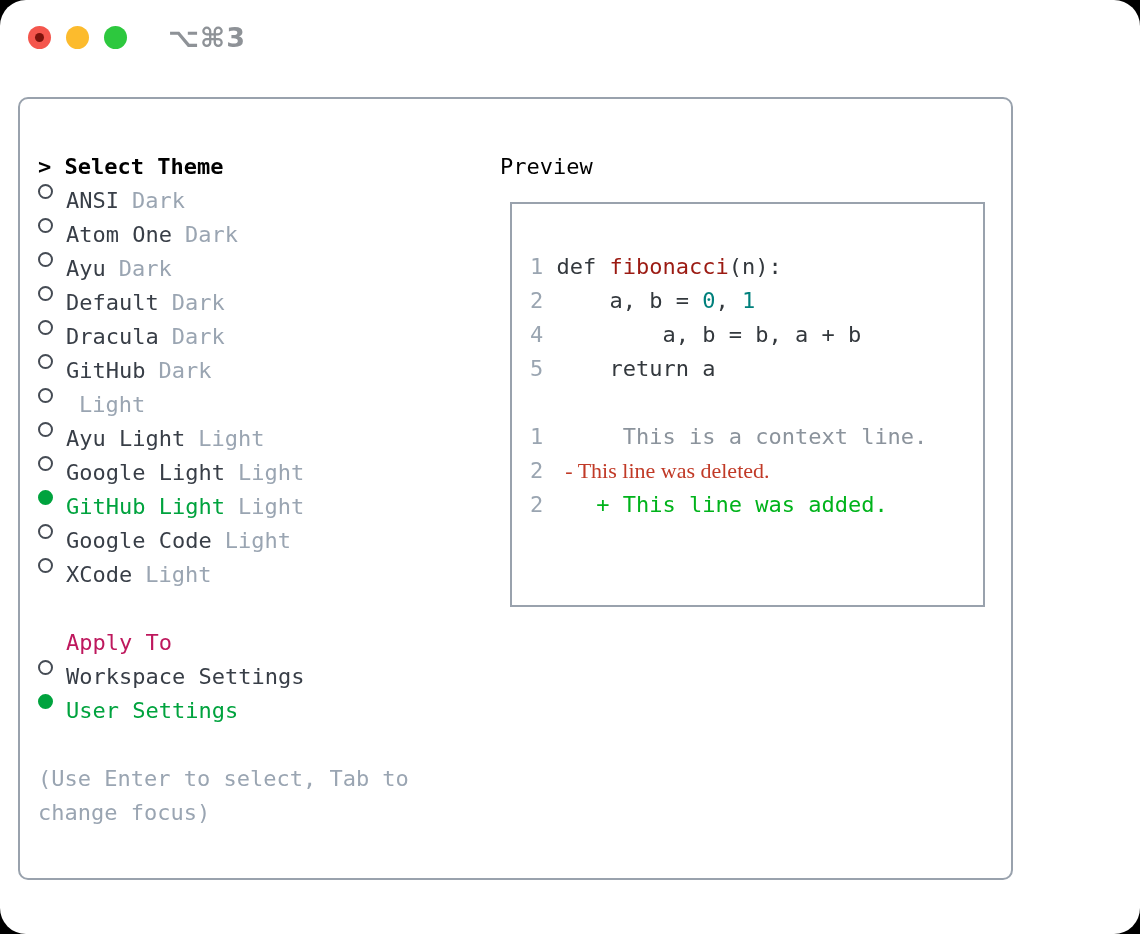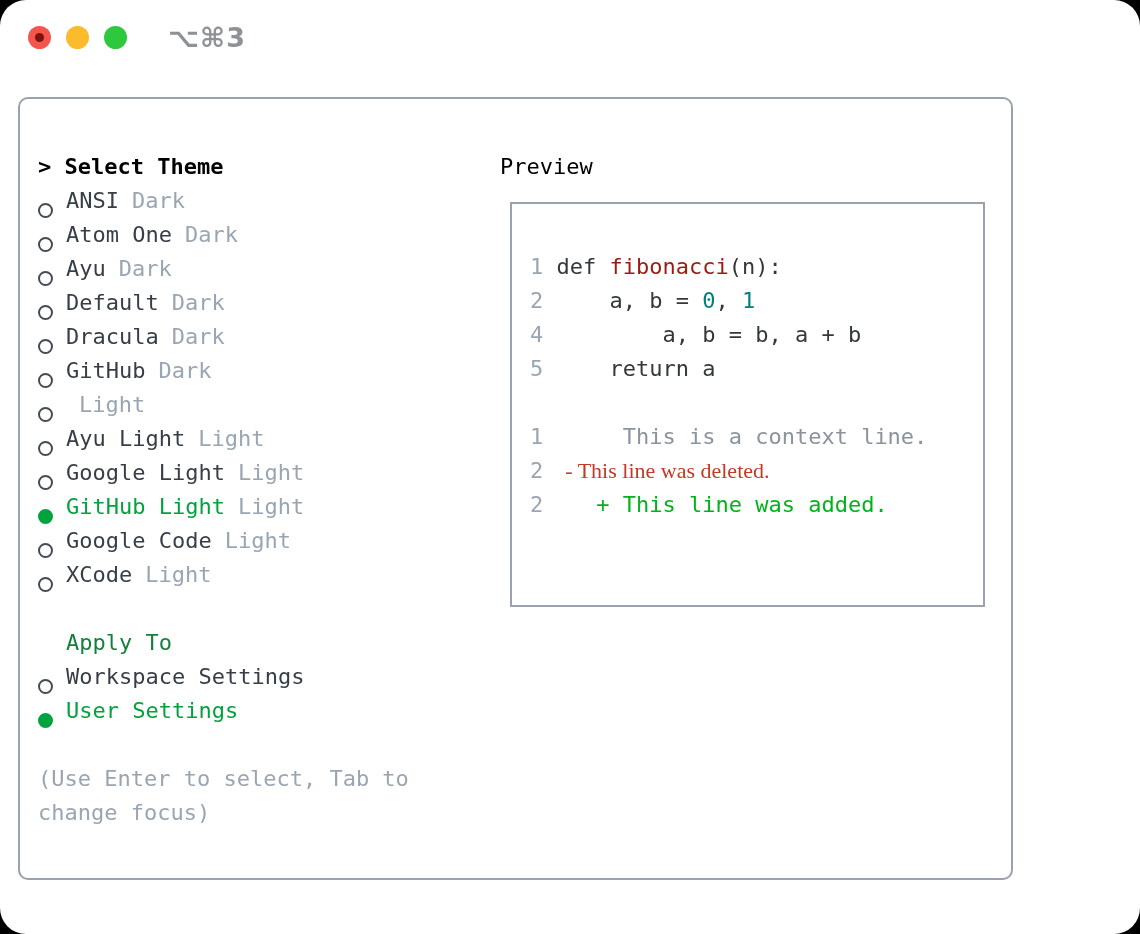--- a/index.html
+++ b/index.html
@@ -33,34 +33,34 @@
   .panel{
     position:absolute;left:18px;top:97px;width:995px;height:783px;
     border:2px solid var(--panel-border,#99a2ad);border-radius:10px;
     box-sizing:border-box;background:#fff;
   }
   .left-col{
     position:absolute;left:18px;top:51px;
     font-size:22px;line-height:34px;
   }
   .list-header{font-weight:bold;color:#000;white-space:pre;height:34px;}
-  .list-row{display:flex;align-items:flex-end;height:34px;}
+  .list-row{display:flex;align-items:flex-start;height:34px;}
   .bullet{
     width:15px;height:15px;border-radius:50%;box-sizing:border-box;
     border:2px solid #454b54;margin-right:13px;flex:none;
   }
   .list-row.selected .bullet{
     background:var(--accent-green,#00a33e);
     border-color:var(--accent-green,#00a33e);
   }
   .item-name{color:var(--text-dark,#383e47);white-space:pre;}
   .list-row.selected .item-name{color:var(--accent-green,#00a33e);}
   .item-variant{color:var(--muted-gray,#9aa5b2);margin-left:13px;white-space:pre;}
   .spacer{height:34px;}
-  .apply-header{padding-left:28px;color:#15803d;height:34px;white-space:pre;}
+  .apply-header{padding-left:28px;color:#be185d;height:34px;white-space:pre;}
   .hint{color:var(--muted-gray,#9aa5b2);width:420px;white-space:pre-wrap;}
   
   .preview-header{
     position:absolute;left:480px;top:51px;
     font-size:22px;line-height:34px;font-weight:normal;color:#000;white-space:pre;
   }
   .preview-box{
     position:absolute;left:490px;top:103px;width:475px;height:405px;
     border:2px solid var(--panel-border,#99a2ad);box-sizing:border-box;
     background:#fff;padding:46px 0 0 18px;overflow:hidden;

